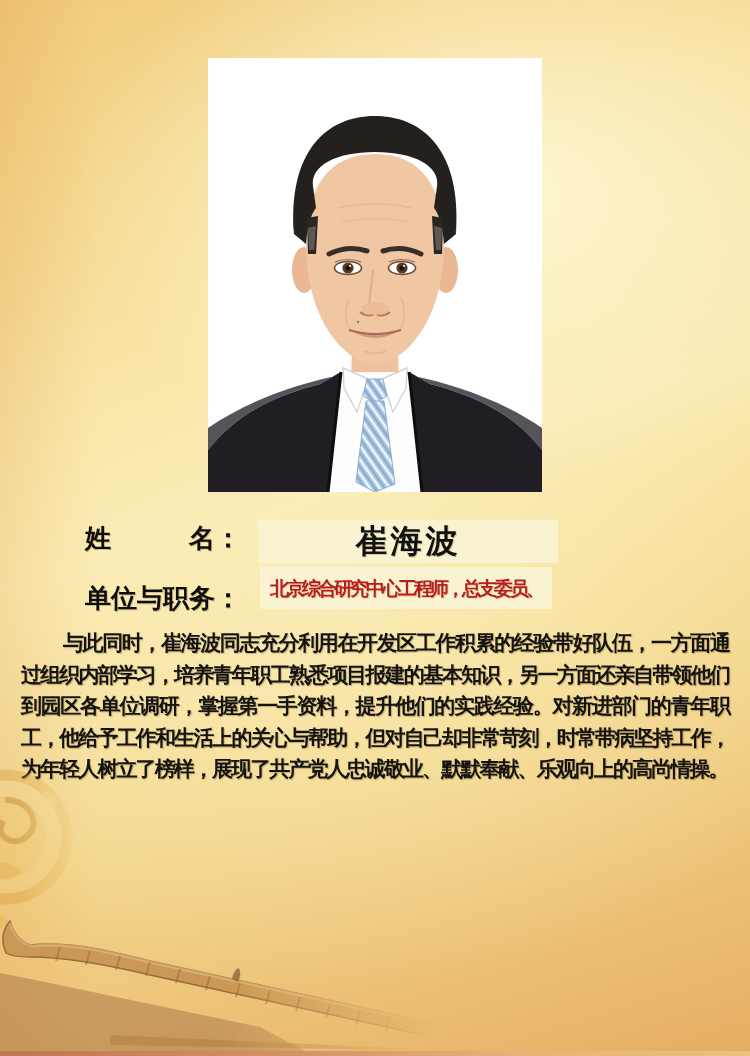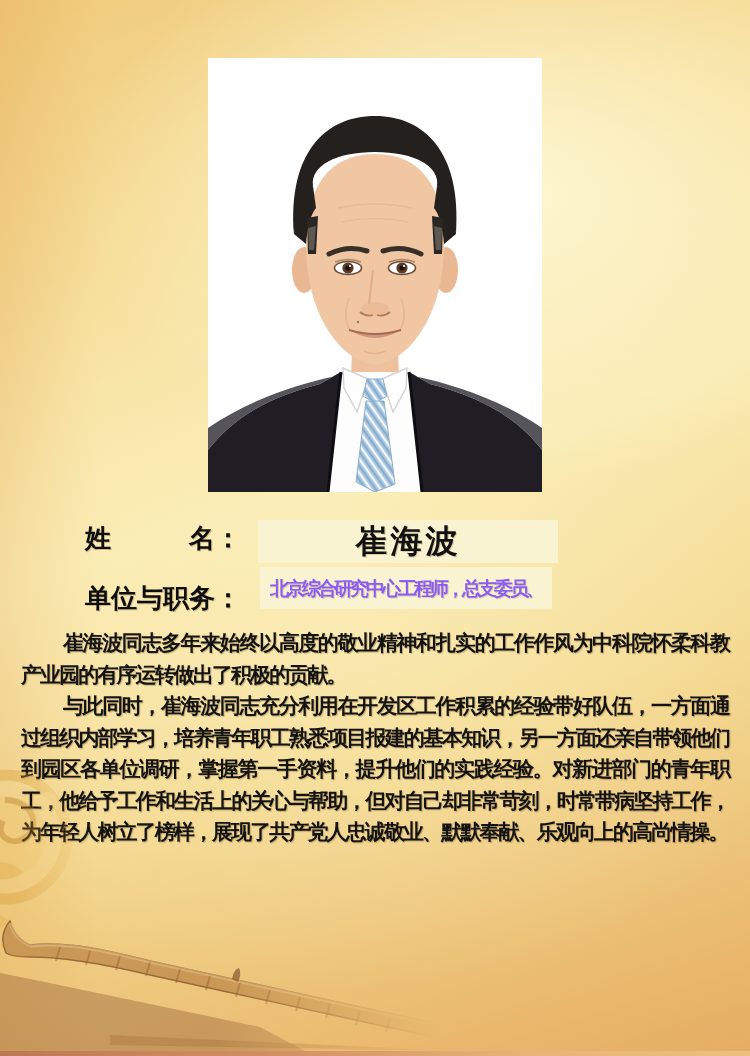--- a/index.html
+++ b/index.html
@@ -38,21 +38,21 @@
   }
   .plate-name .value{
     font-size:32px;font-weight:bold;color:#111;letter-spacing:3px;
     text-shadow:1px 1px 0 rgba(120,80,20,.25);
   }
   .plate-aff{
     left:260px;top:567px;width:292px;height:42px;
     display:flex;flex-direction:column;align-items:center;justify-content:center;
   }
   .plate-aff .value{
-    font-size:19px;font-weight:bold;color:#8b5cf6;
+    font-size:19px;font-weight:bold;color:#b91c1c;
     letter-spacing:-3px;line-height:21px;white-space:nowrap;
     text-shadow:1px 1px 0 rgba(120,80,20,.22);
   }
   
   .article{
     position:absolute;left:21px;right:21px;top:627px;
     color:#131313;
   }
   .article .para{
     margin:0;
@@ -163,21 +163,20 @@
   <div class="plate plate-name">
     <span class="value">崔海波</span>
   </div>
 
   <div class="label label-aff">单位与职务：</div>
   <div class="plate plate-aff">
     <span class="value">北京综合研究中心工程师，总支委员、</span>
   </div>
 
   <div class="article">
-      <p class="para">崔海波同志多年来始终以高度的敬业精神和扎实的工作作风为中科院怀柔科教产业园的有序运转做出了积极的贡献。</p>
       <p class="para">与此同时，崔海波同志充分利用在开发区工作积累的经验带好队伍，一方面通过组织内部学习，培养青年职工熟悉项目报建的基本知识，另一方面还亲自带领他们到园区各单位调研，掌握第一手资料，提升他们的实践经验。对新进部门的青年职工，他给予工作和生活上的关心与帮助，但对自己却非常苛刻，时常带病坚持工作，为年轻人树立了榜样，展现了共产党人忠诚敬业、默默奉献、乐观向上的高尚情操。</p>
     </div>
 
   <svg class="medallion" viewBox="0 0 150 220" xmlns="http://www.w3.org/2000/svg">
     <circle cx="50" cy="95" r="62" fill="none" stroke="#d6992f" stroke-width="11" opacity=".7"></circle>
     <circle cx="50" cy="95" r="41" fill="#e9bd5e" opacity=".5"></circle>
     <path d="M50,58 C78,58 88,86 68,97 C55,104 40,93 48,79" stroke="#b77c1f" stroke-width="6" fill="none" opacity=".8"></path>
     <path d="M28,128 q20,-16 40,2 q-20,16 -40,-2 Z" fill="#dca43c" opacity=".6"></path>
     <path d="M20,180 q16,-20 34,0 q-16,16 -34,0 Z" fill="#dca43c" opacity=".5"></path>
     <circle cx="92" cy="60" r="10" fill="#f2d385" opacity=".6"></circle>

